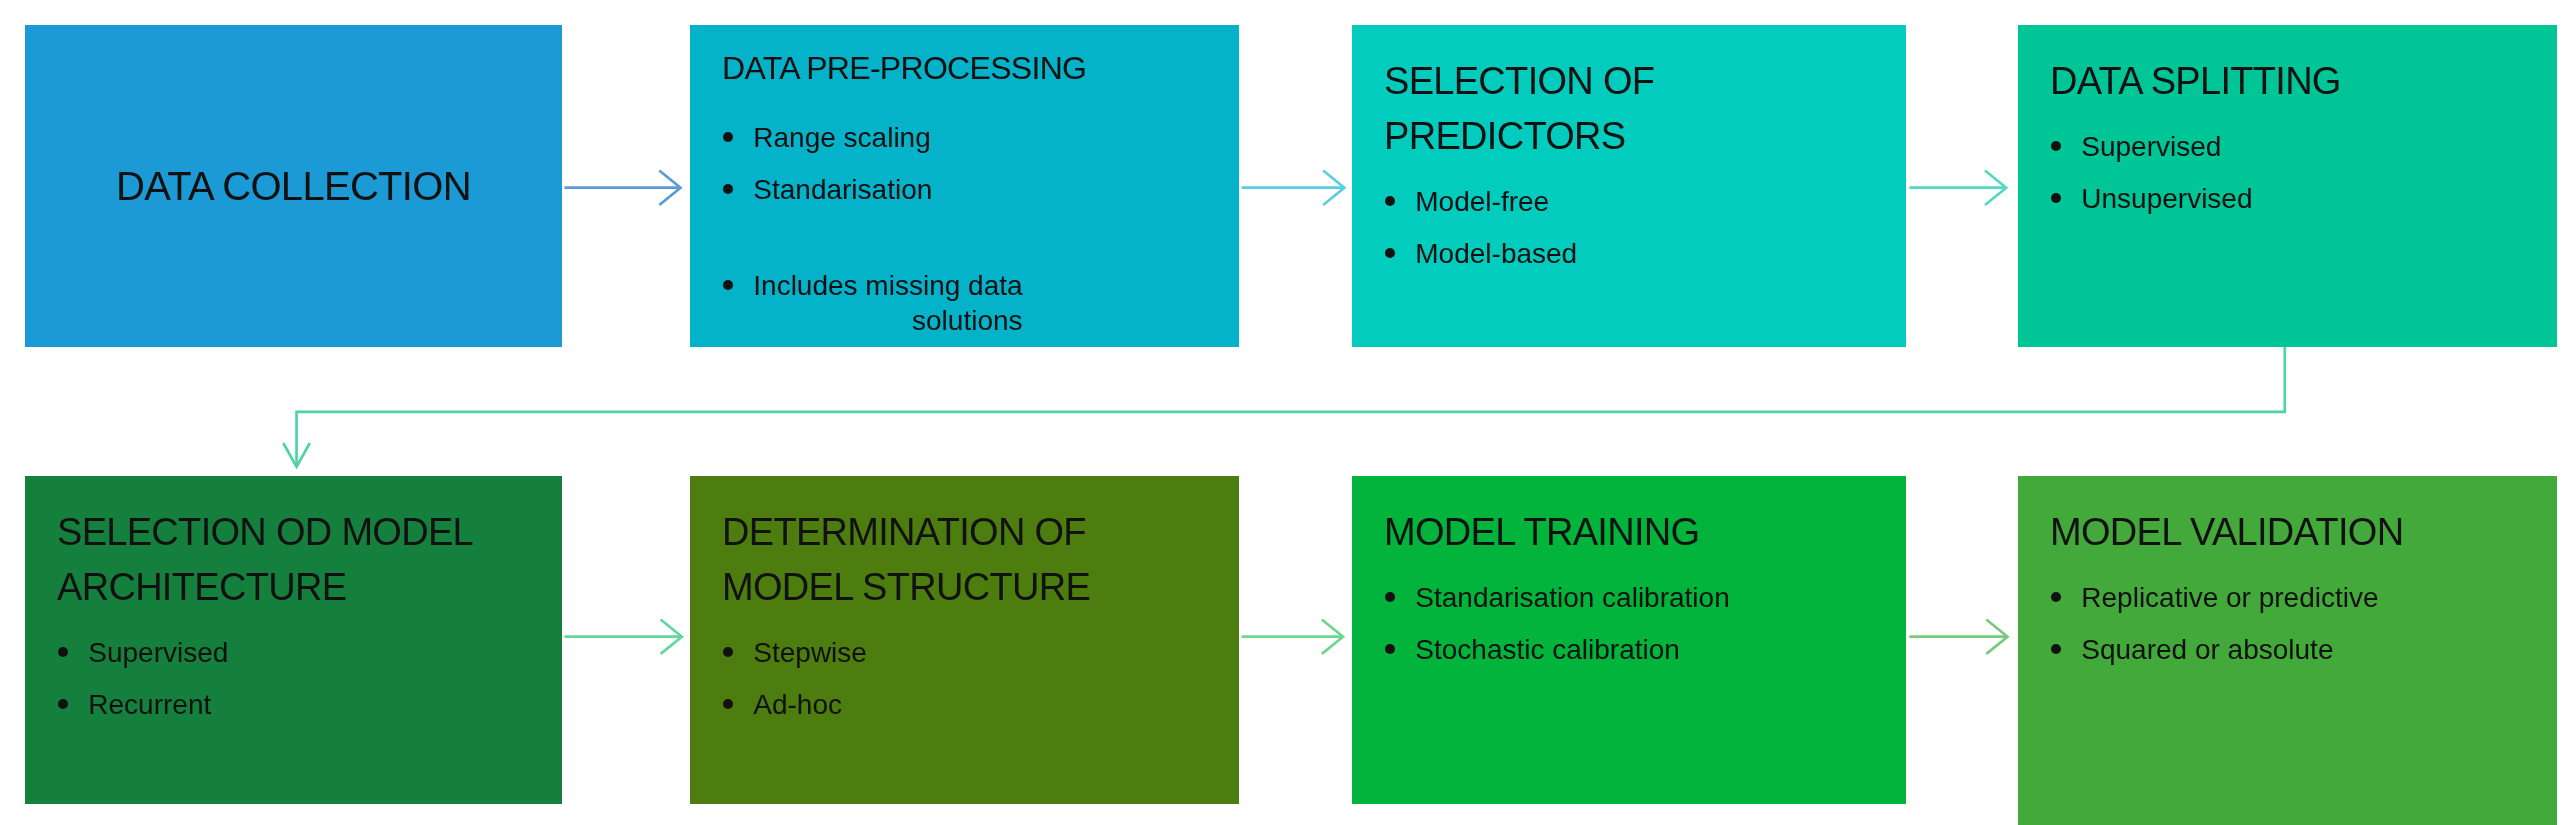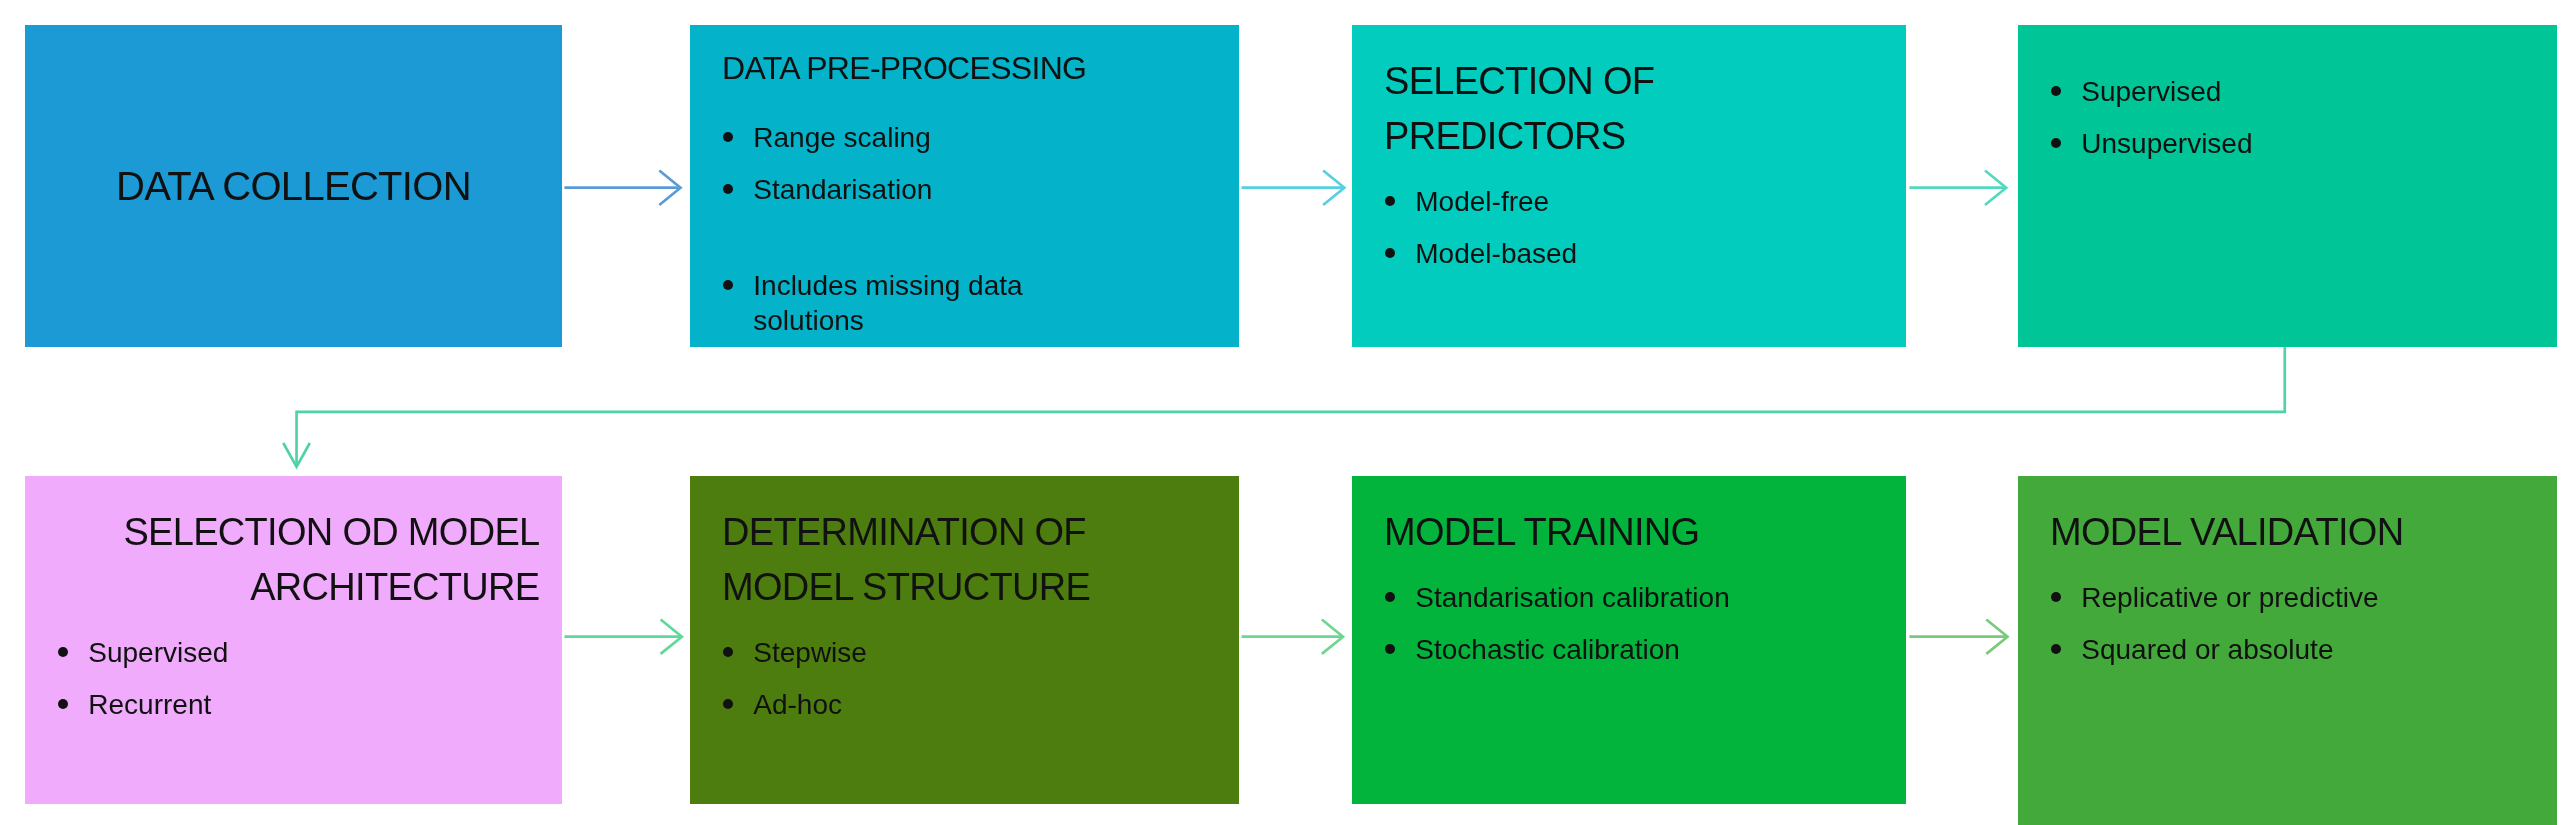--- a/index.html
+++ b/index.html
@@ -24,21 +24,21 @@
     line-height: 1.45;
     letter-spacing: -0.7px;
     white-space: pre-line;
   }
   .box--center { display: flex; align-items: center; justify-content: center; padding: 16px; }
   .box--center .title { font-size: 40px; text-align: center; }
   .box--small-title { padding-top: 20px; }
   .box--small-title .title { font-size: 32px; }
 
   ul.bullets { list-style: none; margin: 20px 0 0 0; padding: 0; }
-  .box--small-title ul.bullets { margin-top: 29px; }
+  .box--small-title ul.bullets { margin-top: 29px; text-align: right; }
   ul.bullets li { display: flex; margin-bottom: 17px; }
   ul.bullets li.spacer { height: 44px; margin: 0; }
   ul.bullets .dot {
     flex: none;
     width: 10px; height: 10px;
     border-radius: 50%;
     background: #111111;
     margin: 12px 20px 0 1.3px;
   }
   ul.bullets .txt {
@@ -129,33 +129,34 @@
           <span class="txt">Model-free</span>
         </li>
         <li>
           <span class="dot"></span>
           <span class="txt">Model-based</span>
         </li>
       </ul>
   </section>
 
   <section id="box-3" class="box" style="background: rgb(0, 197, 150);">
+    <div class="title">DATA SPLITTING</div>
     <ul class="bullets">
         <li>
           <span class="dot"></span>
           <span class="txt">Supervised</span>
         </li>
         <li>
           <span class="dot"></span>
           <span class="txt">Unsupervised</span>
         </li>
       </ul>
   </section>
 
-  <section id="box-4" class="box" style="background: #f0abfc; text-align: right;">
+  <section id="box-4" class="box" style="background: #15803d;">
     <div class="title">SELECTION OD MODEL
 ARCHITECTURE</div>
     <ul class="bullets">
         <li>
           <span class="dot"></span>
           <span class="txt">Supervised</span>
         </li>
         <li>
           <span class="dot"></span>
           <span class="txt">Recurrent</span>

